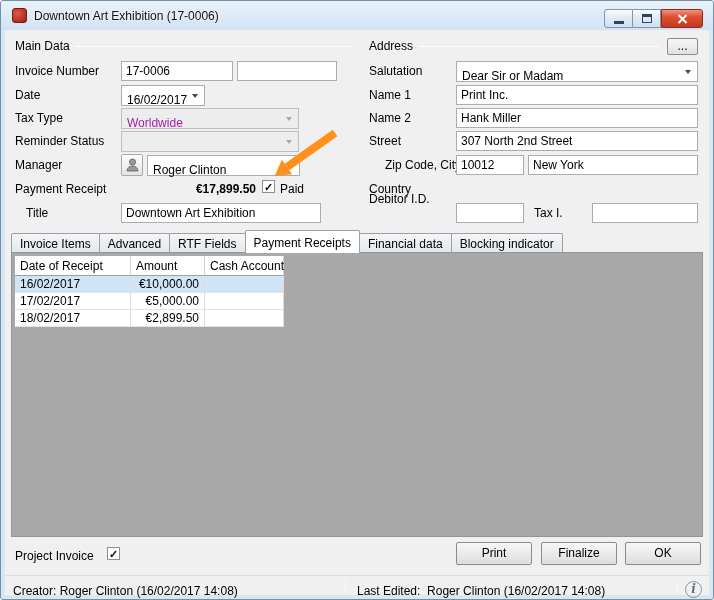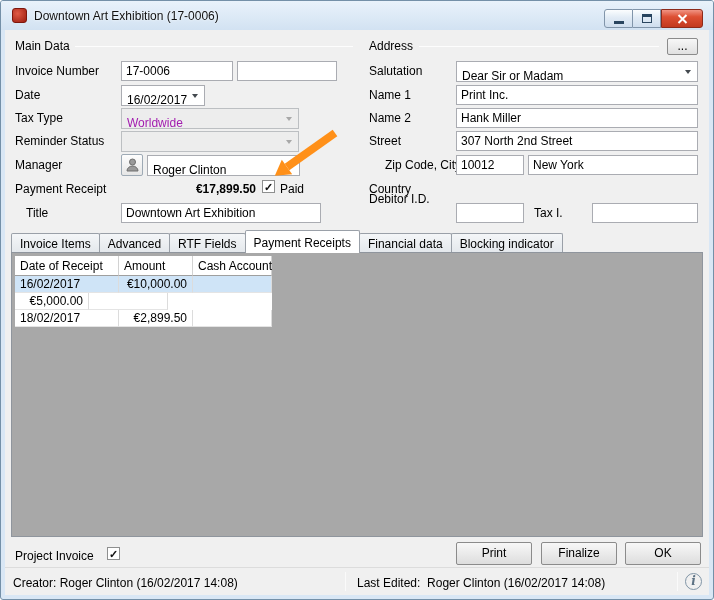--- a/index.html
+++ b/index.html
@@ -64,30 +64,30 @@
 
   .panel { position:absolute; left:10px; top:251px; width:692px; height:285px;
            border:1px solid #8f959d; background:#a8a8a8; }
 
   .grid { position:absolute; left:3px; top:3px; background:#fff; }
   .grid-row, .grid-header { display:flex; }
   .gh { background:#fff; border-right:1px solid #d2d2d2; border-bottom:1px solid #9f9f9f;
         padding:3px 5px 2px; height:20px; white-space:nowrap; }
   .cell { background:#fff; border-right:1px solid #dcdcdc; border-bottom:1px solid #e4e4e4;
           padding:1px 5px 0; height:17px; white-space:nowrap; }
-  .c1 { width:104px; } .c2 { width:74px; } .c3 { width:79px; }
+  .c1 { width:116px; } .c2 { width:74px; } .c3 { width:79px; }
   .amount { text-align:right; }
   .grid-row.sel .cell { background:#cfe4f7; }
 
   
   .btn { position:absolute; height:23px; width:76px; border:1px solid #8b8b8b; border-radius:2px;
          background:linear-gradient(#f7f7f7,#ececec 45%,#dddddd); text-align:center; line-height:21px; }
 
   
-  .statusbar { position:absolute; left:4px; right:4px; bottom:4px; height:28px;
+  .statusbar { position:absolute; left:4px; right:4px; bottom:4px; height:20px;
                background:#f0f0f0; border-top:1px solid #dcdcdc; }
   .sb-text { position:absolute; top:8px; white-space:pre; }
   .sb-div { position:absolute; top:4px; bottom:4px; width:1px; background:#cfcfcf;
             border-right:1px solid #fafafa; }
   .info-icon { position:absolute; right:7px; top:5px; width:17px; height:17px;
                border:1px solid #8195a6; border-radius:50%; color:#5c7183; text-align:center;
                line-height:15px; font-family:"DejaVu Serif", serif; font-style:italic; font-weight:bold; }
 
   .annotation { position:absolute; left:252px; top:124px; z-index:9; pointer-events:none; }
 </style>
@@ -213,20 +213,21 @@
         <div class="gh c1">Date of Receipt</div>
         <div class="gh c2">Amount</div>
         <div class="gh c3">Cash Account</div>
       </div>
       <div class="grid-row sel">
         <div class="cell c1">16/02/2017</div>
         <div class="cell c2 amount">€10,000.00</div>
         <div class="cell c3"></div>
       </div>
       <div class="grid-row">
+        <div class="cell c1">17/02/2017</div>
         <div class="cell c2 amount">€5,000.00</div>
         <div class="cell c3"></div>
       </div>
       <div class="grid-row">
         <div class="cell c1">18/02/2017</div>
         <div class="cell c2 amount">€2,899.50</div>
         <div class="cell c3"></div>
       </div>
     </div>
   </div>

